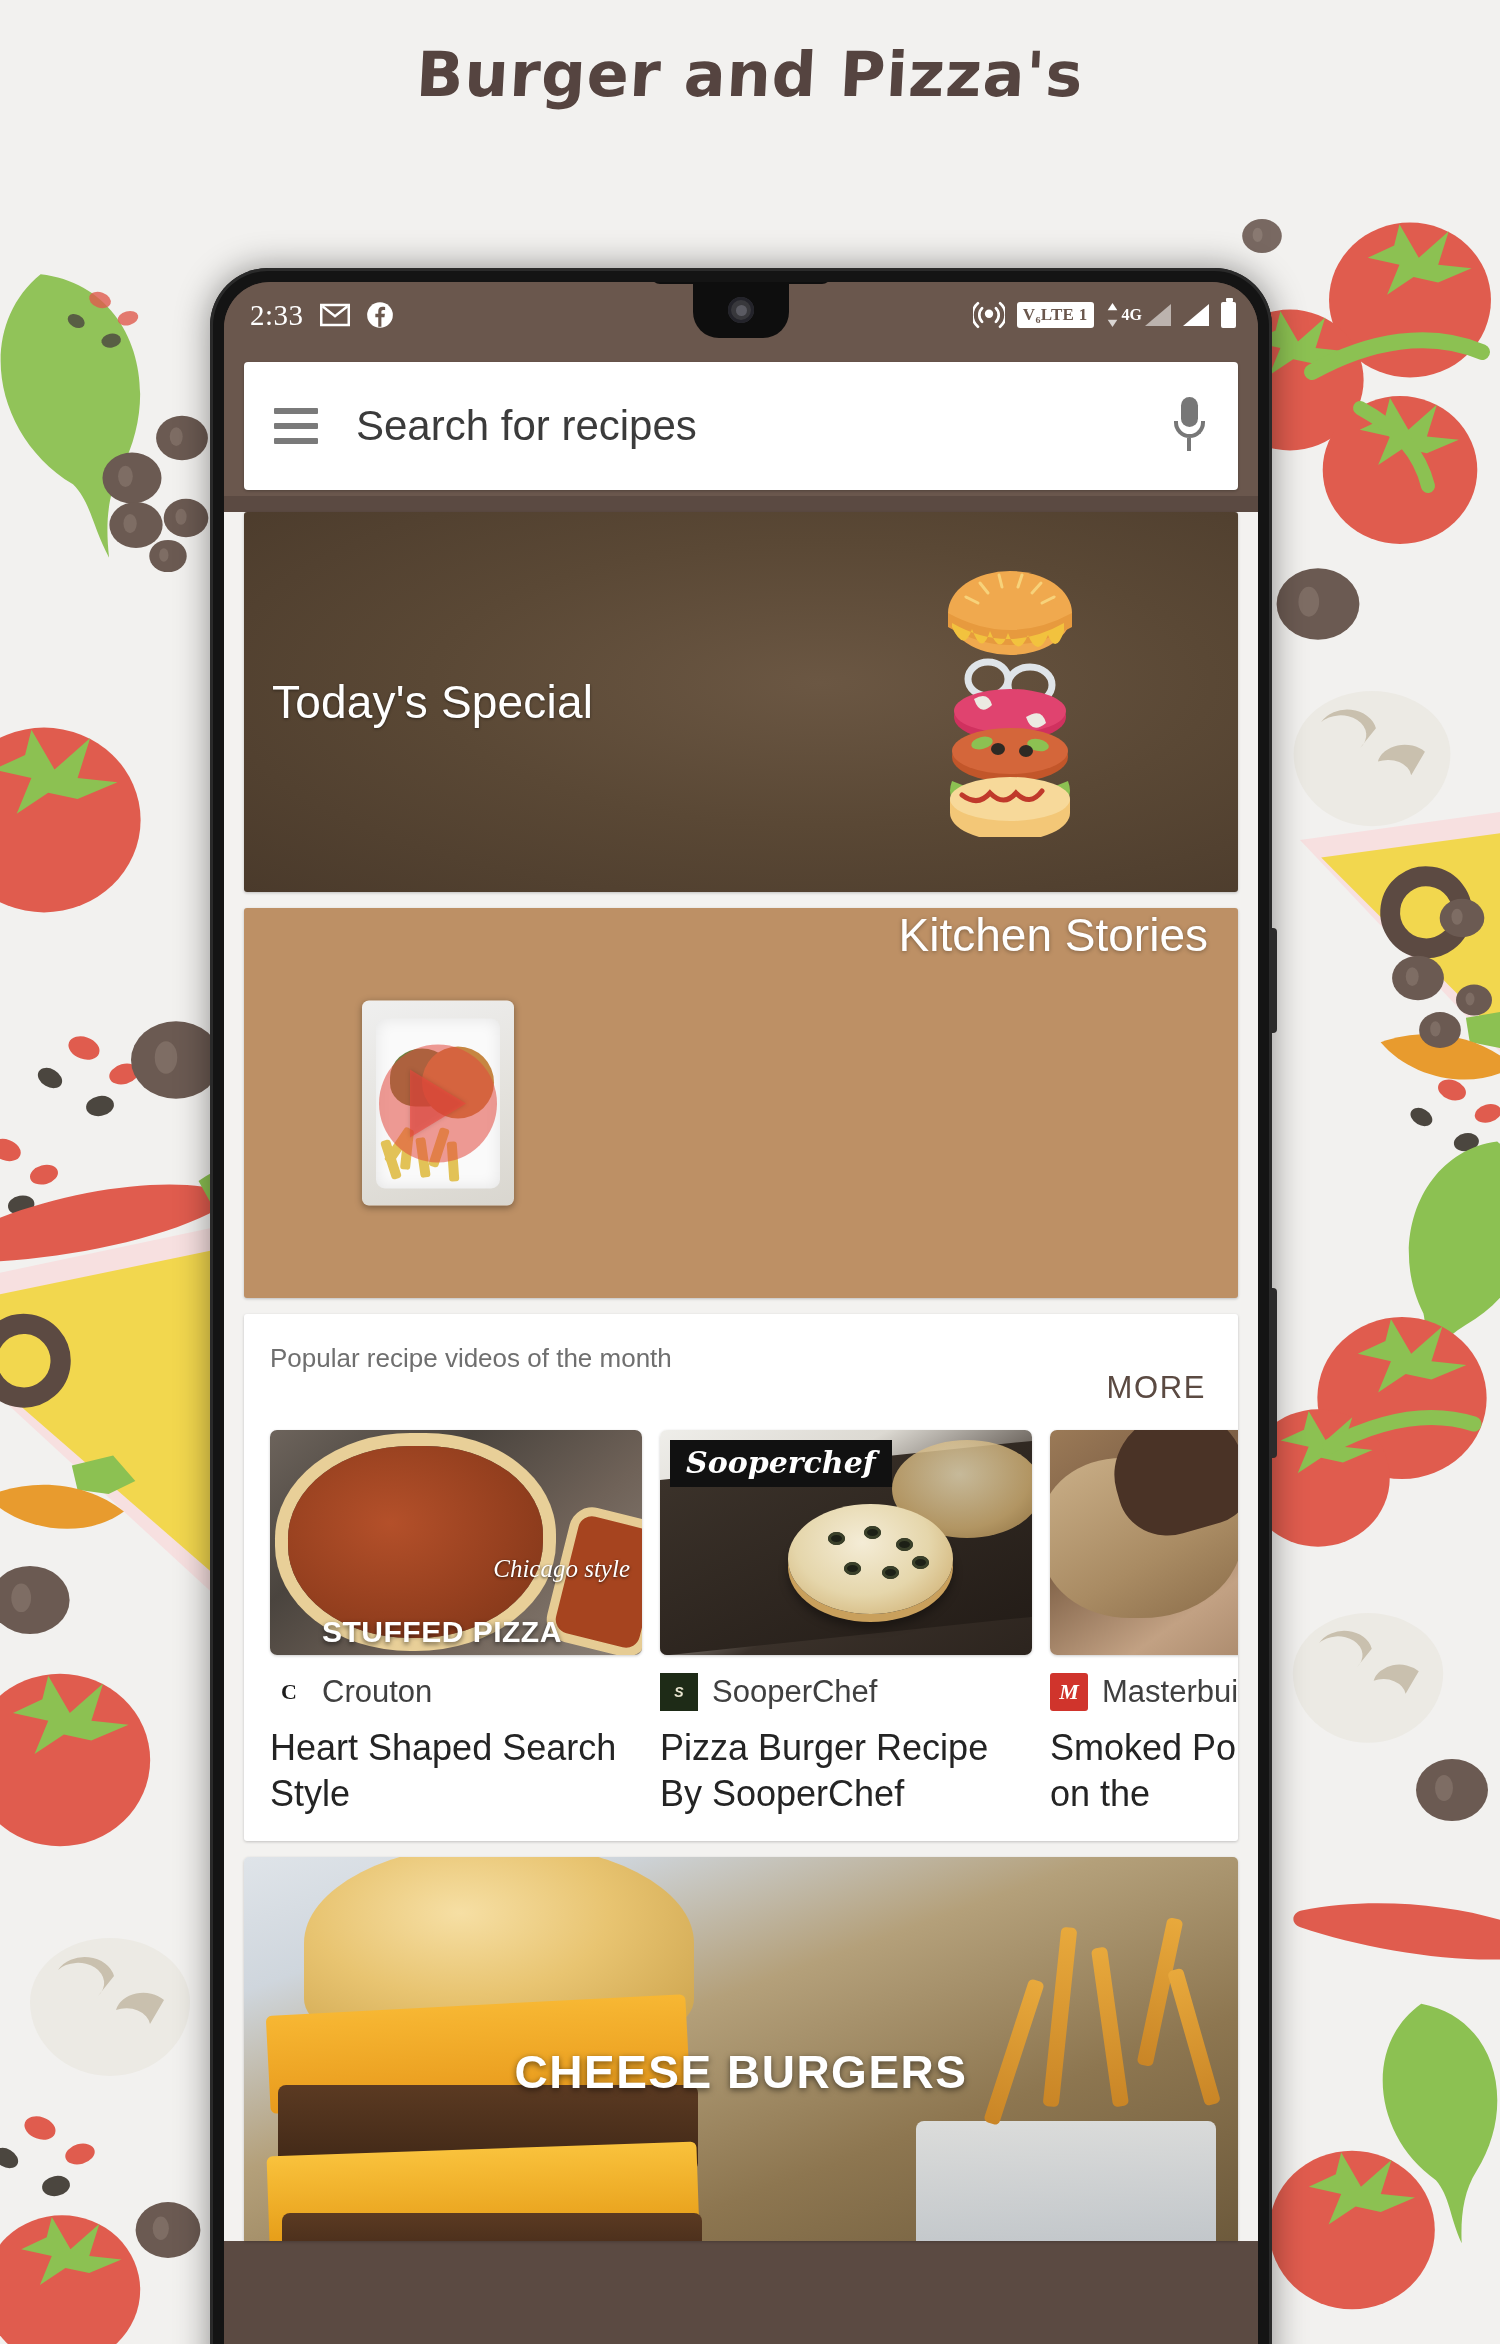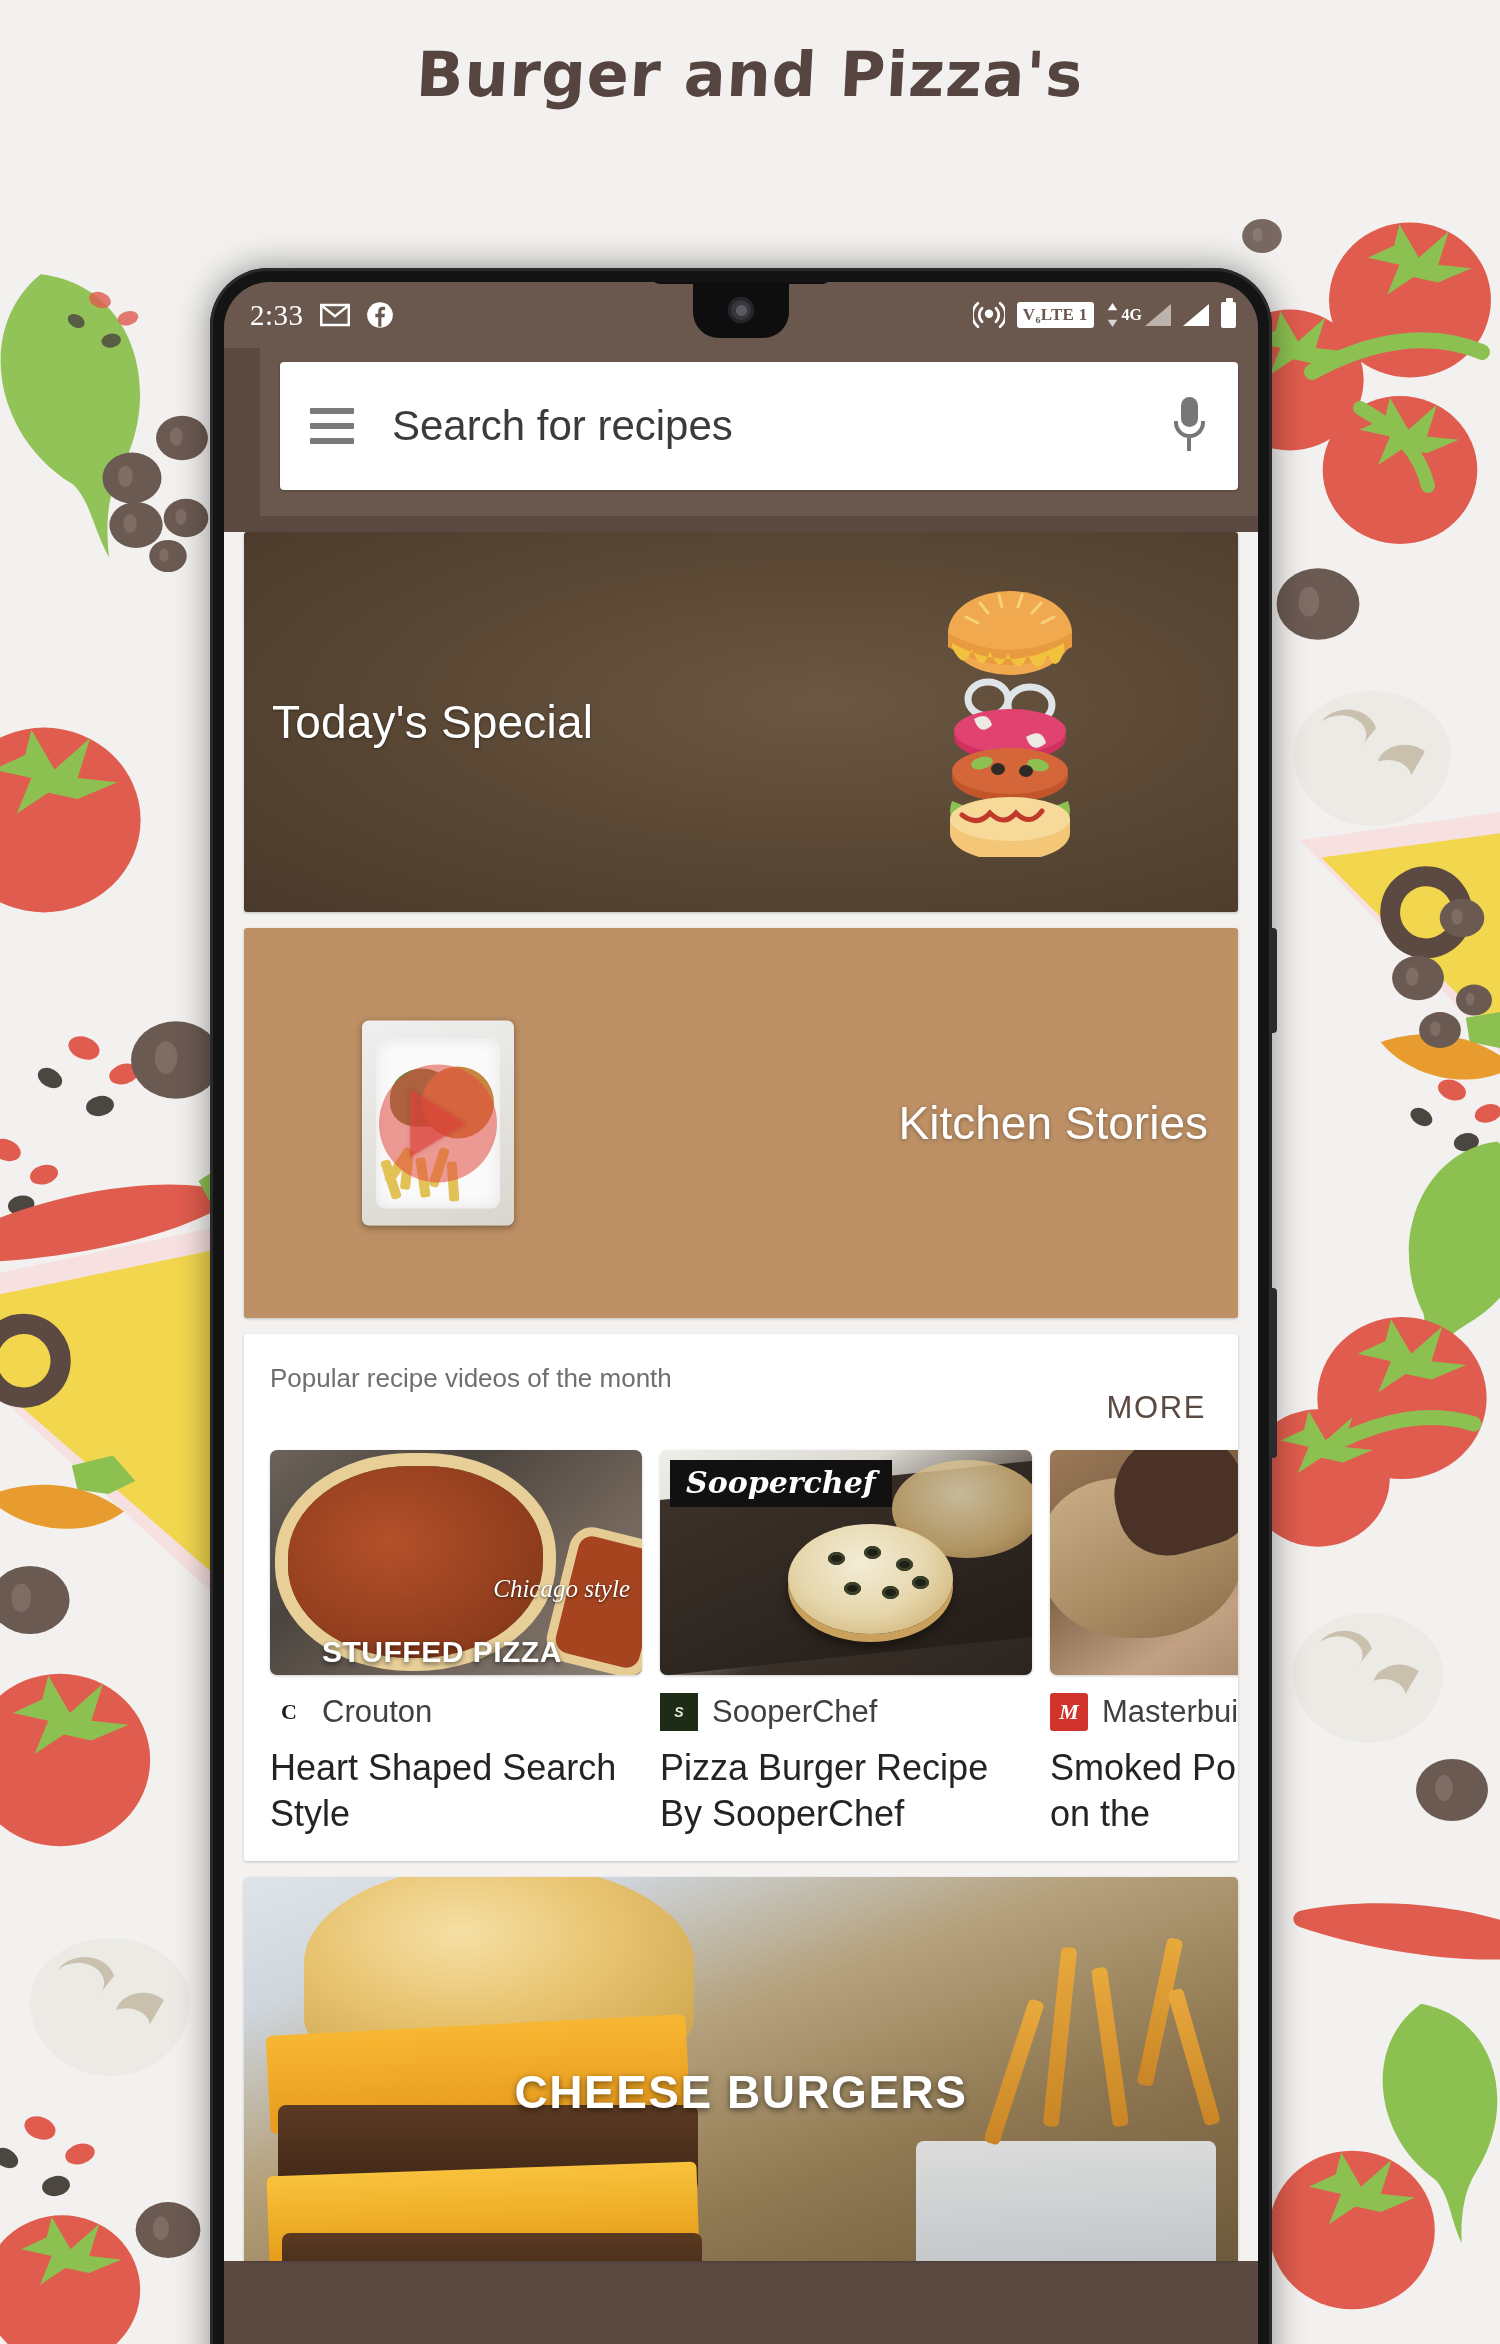--- a/index.html
+++ b/index.html
@@ -73,21 +73,21 @@
     background:#fff; color:#6a574d; font-size:17px; font-weight:bold;
     padding:2px 6px; border-radius:3px; line-height:1.25; letter-spacing:.3px;
   }
   .net4g { display:flex; align-items:center; gap:3px; font-size:16px; font-weight:bold; }
   .tri { width:0;height:0;border-style:solid;border-width:0 0 22px 26px;border-color:transparent transparent #fff transparent; }
   .tri.dim { opacity:.55; }
   .batt { width:15px; height:26px; border:2px solid #fff; border-radius:2px; position:relative; background:#fff; }
   .batt::before { content:""; position:absolute; top:-6px; left:3px; width:7px; height:4px; background:#fff; border-radius:1px; }
 
   
-  .searchwrap { background:#6a574d; padding:14px 20px 26px 20px;margin-left:36px; }
+  .searchwrap { background:#6a574d; padding:14px 20px 6px 20px; }
   .searchbar {
     background:#fff; border-radius:4px; height:128px;
     display:flex; align-items:center; padding:0 34px 0 30px;
     box-shadow:0 1px 3px rgba(0,0,0,.25);
   }
   .hamburger { width:44px; display:flex; flex-direction:column; gap:9px; flex:none; cursor:pointer; }
   .hamburger span { display:block; height:6px; background:#7a7a7a; border-radius:1px; }
   .search-text { margin-left:38px; font-size:42px; color:#3b3b3b; flex:1; }
   .mic { width:30px; height:58px; position:relative; flex:none; }
   .mic .cap { position:absolute; top:0; left:7px; width:17px; height:30px; background:#777; border-radius:9px; }
@@ -106,21 +106,21 @@
     display:flex; align-items:center;
   }
   .special-label {
     color:#fff; font-size:46px; margin-left:28px; letter-spacing:.2px;
     text-shadow:0 1px 3px rgba(0,0,0,.45);
   }
   .burger-art { position:absolute; right:148px; top:50%; transform:translateY(-50%); width:160px; height:270px; }
 
   
   .kitchen {
-    height:390px; position:relative; display:flex; align-items:center; justify-content:flex-end;
+    height:390px; position:relative; display:flex; justify-content:flex-end;
     background:
       repeating-linear-gradient(90deg, rgba(120,82,46,.16) 0 3px, rgba(0,0,0,0) 3px 17px),
       repeating-linear-gradient(90deg, rgba(80,50,24,.12) 0 2px, rgba(0,0,0,0) 2px 41px),
       linear-gradient(90deg,#c69a6b 0%,#b9875a 16%,#c9a477 32%,#ab7b4e 50%,#c59a69 68%,#b78css 84%,#bb8d5e 100%);
     background-color:#bd9065;
   }
   .kitchen-label { color:#fff; font-size:46px; margin-right:30px; text-shadow:0 1px 4px rgba(0,0,0,.35); }
   .video-thumb {
     position:absolute; left:118px; top:50%; transform:translateY(-50%);
     width:152px; height:205px; border-radius:7px; overflow:hidden;

